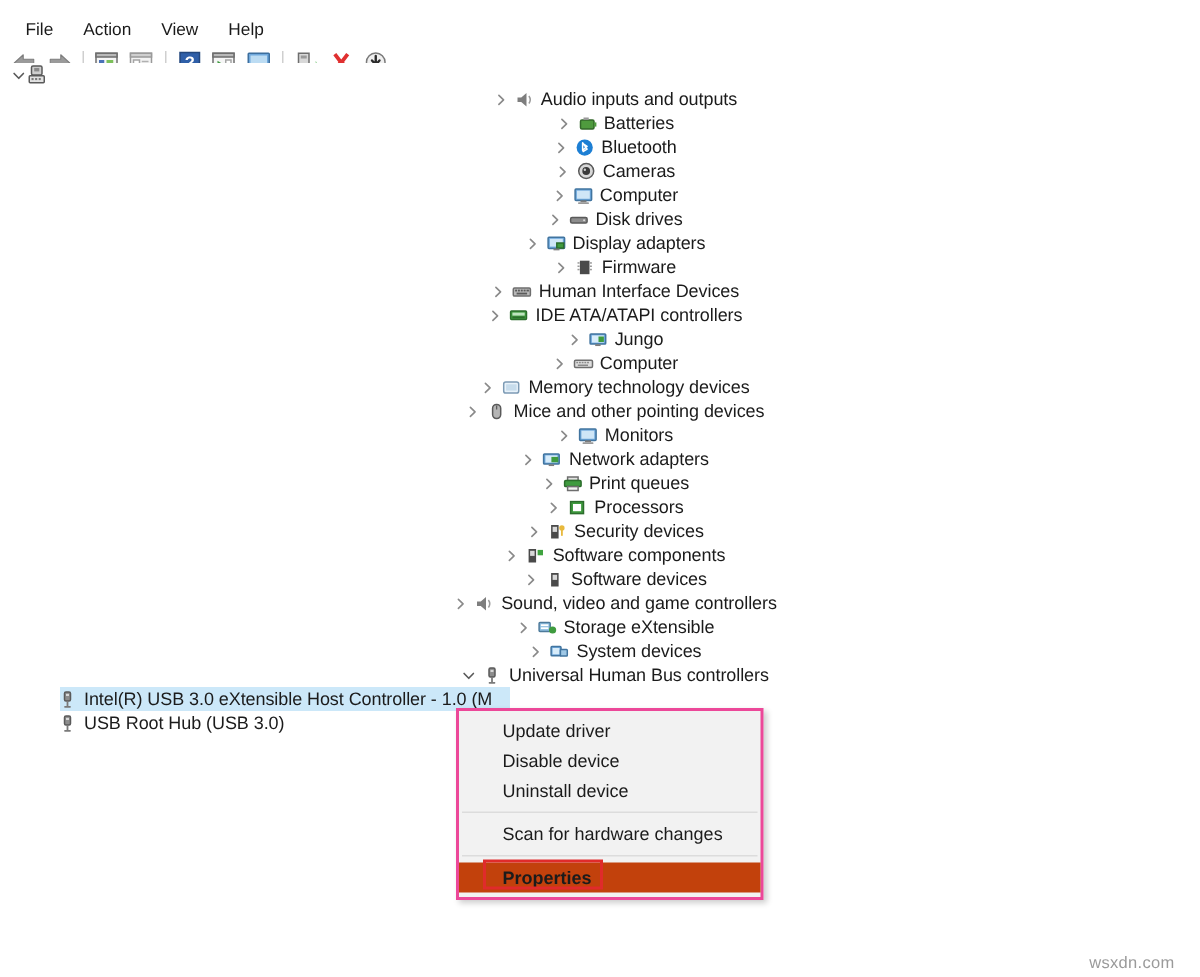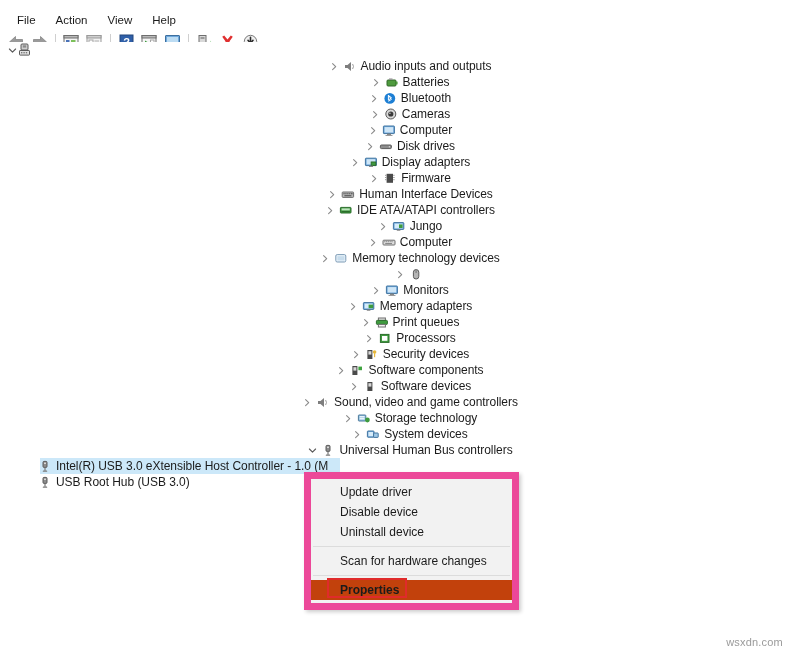--- a/index.html
+++ b/index.html
@@ -124,21 +124,21 @@
   .row.selected .ricon,
   .row.selected .rlabel { position: relative; z-index: 1; }
 
   
   .ctxmenu {
     position: absolute;
     left: 304px;
     top: 472px;
     width: 201px;
     background: #f2f2f2;
-    border: 7px solid #ec4899;
+    border: 2px solid #ec4899;
     box-shadow: 2px 2px 4px rgba(0,0,0,0.20);
     padding: 3px 0 3px 0;
     z-index: 50;
   }
   .ctxmenu .cm-item {
     height: 20px;
     line-height: 20px;
     padding-left: 29px;
     font-size: 12px;
     color: #1b1b1b;
@@ -541,20 +541,21 @@
       <svg width="8" height="9" viewBox="0 0 8 9">
           <path d="M2.6 1.6 L5.7 4.6 L2.6 7.6" stroke="#8a8a8a" stroke-width="1.1" fill="none" stroke-linecap="round" stroke-linejoin="round"></path>
         </svg>
     </span>
     <span class="ricon">
       <svg width="14" height="13" viewBox="0 0 14 13">
         <rect x="4.4" y="1.6" width="5.4" height="9.4" rx="2.6" fill="#b5b5b5" stroke="#5a5a5a"></rect>
         <line x1="7.1" y1="2.4" x2="7.1" y2="5" stroke="#5a5a5a" stroke-width="0.8"></line>
       </svg>
     </span>
+    <span class="rlabel">Mice and other pointing devices</span>
   </div>
 
   <div class="row lvl1">
     <span class="chev">
       <svg width="8" height="9" viewBox="0 0 8 9">
           <path d="M2.6 1.6 L5.7 4.6 L2.6 7.6" stroke="#8a8a8a" stroke-width="1.1" fill="none" stroke-linecap="round" stroke-linejoin="round"></path>
         </svg>
     </span>
     <span class="ricon">
       <svg width="14" height="13" viewBox="0 0 14 13">
@@ -574,21 +575,21 @@
         </svg>
     </span>
     <span class="ricon">
       <svg width="14" height="13" viewBox="0 0 14 13">
         <rect x="1.4" y="2.6" width="10.4" height="6.8" rx="0.6" fill="#6fa8dc" stroke="#41749f"></rect>
         <rect x="2.6" y="3.6" width="8" height="4.8" fill="#d7ecfa"></rect>
         <rect x="6.6" y="4.6" width="4.6" height="3.6" fill="#3f9b3f"></rect>
         <rect x="4.8" y="9.5" width="3.6" height="1.2" fill="#7d7d7d"></rect>
       </svg>
     </span>
-    <span class="rlabel">Memory adapters</span>
+    <span class="rlabel">Network adapters</span>
   </div>
 
   <div class="row lvl1">
     <span class="chev">
       <svg width="8" height="9" viewBox="0 0 8 9">
           <path d="M2.6 1.6 L5.7 4.6 L2.6 7.6" stroke="#8a8a8a" stroke-width="1.1" fill="none" stroke-linecap="round" stroke-linejoin="round"></path>
         </svg>
     </span>
     <span class="ricon">
       <svg width="14" height="13" viewBox="0 0 14 13">
@@ -685,21 +686,21 @@
         </svg>
     </span>
     <span class="ricon">
       <svg width="14" height="13" viewBox="0 0 14 13">
         <rect x="1.4" y="3" width="7.4" height="6" rx="0.6" fill="#8fbfe0" stroke="#4d7a9b"></rect>
         <rect x="2.6" y="4.2" width="5" height="1.2" fill="#ffffff"></rect>
         <rect x="2.6" y="6.2" width="5" height="1.2" fill="#ffffff"></rect>
         <circle cx="10.4" cy="8" r="2.4" fill="#3f9b3f"></circle>
       </svg>
     </span>
-    <span class="rlabel">Storage technology</span>
+    <span class="rlabel">Storage eXtensible</span>
   </div>
 
   <div class="row lvl1">
     <span class="chev">
       <svg width="8" height="9" viewBox="0 0 8 9">
           <path d="M2.6 1.6 L5.7 4.6 L2.6 7.6" stroke="#8a8a8a" stroke-width="1.1" fill="none" stroke-linecap="round" stroke-linejoin="round"></path>
         </svg>
     </span>
     <span class="ricon">
       <svg width="14" height="13" viewBox="0 0 14 13">

